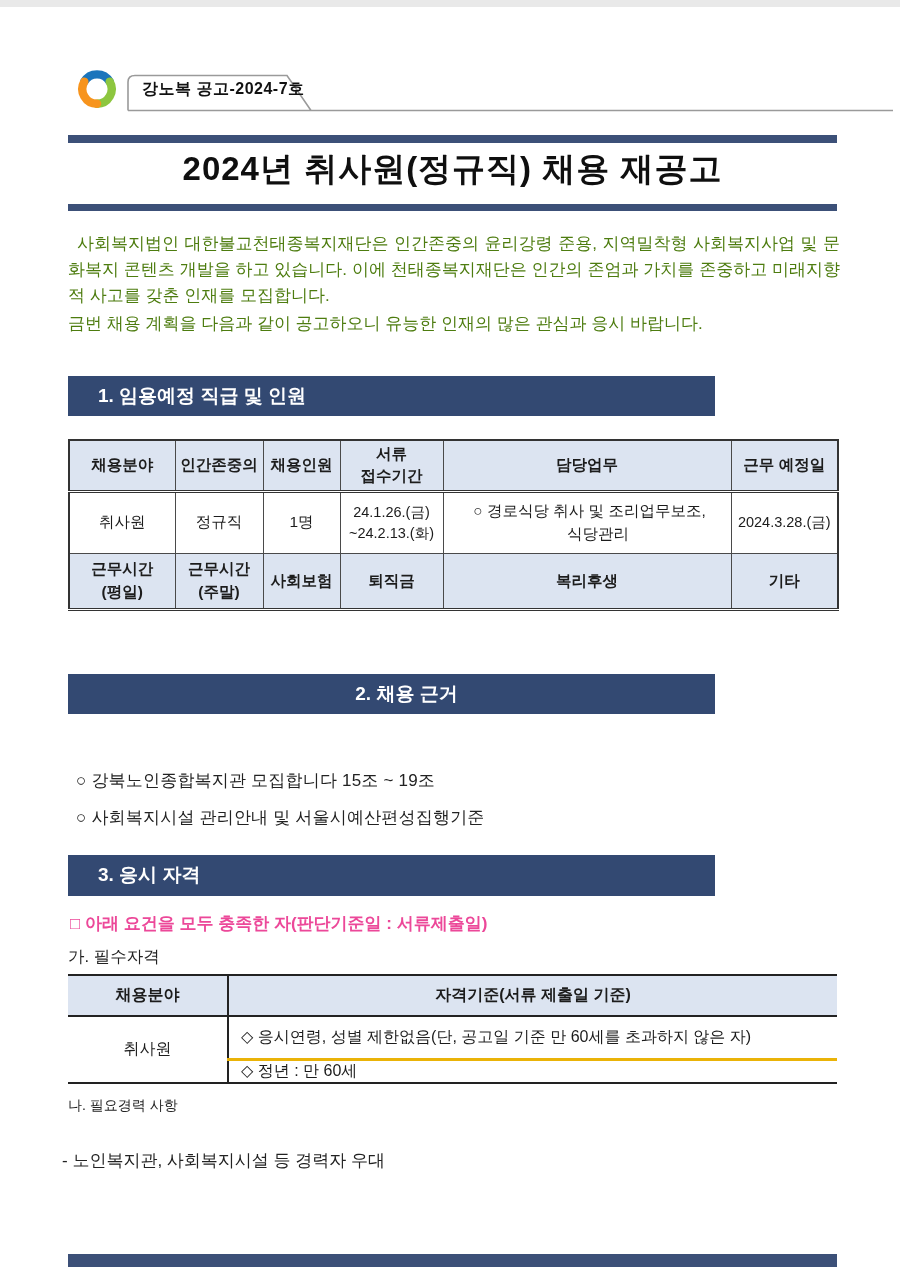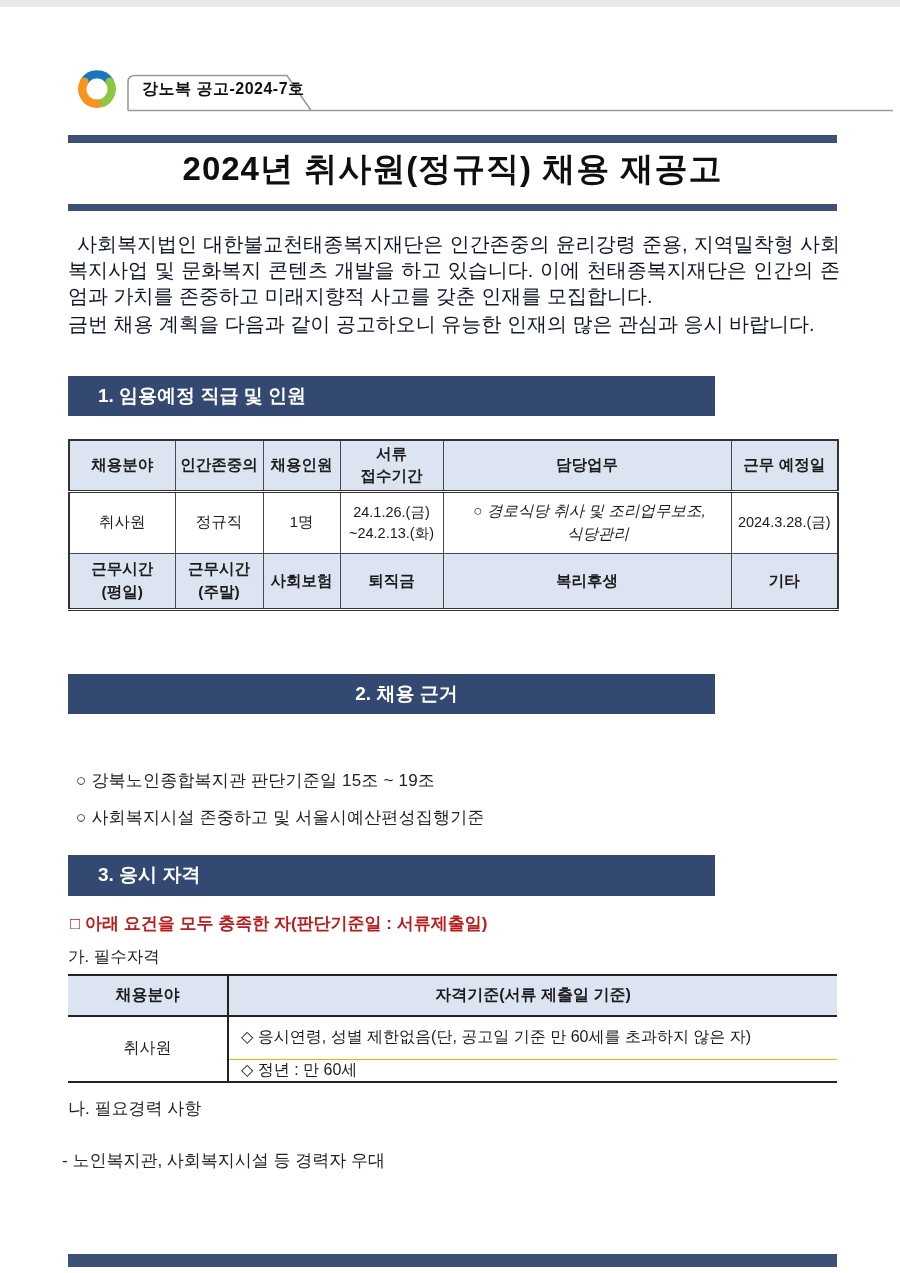--- a/index.html
+++ b/index.html
@@ -13,63 +13,63 @@
   .doc-number { position:absolute; left:142px; top:72px; font-size:16px; font-weight:bold; color:#111; letter-spacing:0.5px; }
 
   
   .bar { position:absolute; left:68px; width:769px; background:#3c5078; }
   .bar1 { top:128px; height:8px; }
   .bar2 { top:197px; height:7px; }
   .doc-title { position:absolute; left:68px; top:140px; width:769px; text-align:center;
                font-size:33px; font-weight:800; color:#0f0f0f; letter-spacing:1px; }
 
   
-  .intro { position:absolute; left:68px; top:224px; width:772px; font-size:20px; line-height:26px;
-           text-align:justify; color:#0f172a; }
+  .intro { position:absolute; left:68px; top:224px; width:772px; font-size:17px; line-height:26px;
+           text-align:justify; color:#4d7c0f; }
   .intro .p1 { text-indent:9px; }
   .intro .p2 { margin-top:2px; }
 
   
   .section-header { position:absolute; left:68px; width:647px; height:40px; background:#334972;
                     color:#ffffff; font-size:19px; font-weight:bold; line-height:40px; padding-left:30px; }
   .s1h { top:369px; } .s2h { top:667px;text-align:center; } .s3h { top:848px; height:41px; }
 
   
   table { border-collapse:collapse; table-layout:fixed; }
   .t1 { position:absolute; left:68px; top:432px; width:769px; font-size:15.5px; }
   .t1 td { border:1px solid #4a4a4a; text-align:center; vertical-align:middle; padding:2px 3px; color:#1c1c1c; }
   .t1 .hrow td { background:#dce4f1; font-weight:bold; border-bottom:3px double #333; }
   .t1 tr.r1 td { height:62px; }
   .t1 tr.h1 td { height:45px; }
   .t1 tr.h2 td { height:56px; }
   .t1 tr.r2 td { height:88px; }
   .t1 { border:2px solid #333; }
   .pre { white-space:pre-line; line-height:1.45; }
   .prew { white-space:pre-wrap; line-height:1.45; }
-  .cell-left { text-align:left; padding-left:8px !important;font-style:italic; }
+  .cell-left { text-align:left; padding-left:8px !important; }
   .cell-sm { font-size:14.5px; }
   .cell-time { font-size:14px; padding:0 !important; }
 
   
   .bullets { position:absolute; left:76px; top:762px; font-size:17px; color:#222; }
   .bullets div { margin-bottom:14px; letter-spacing:0.2px; }
 
   
-  .req-line { position:absolute; left:70px; top:905px; font-size:17px; font-weight:bold; color:#b91c1c; }
+  .req-line { position:absolute; left:70px; top:905px; font-size:17px; font-weight:bold; color:#ec4899; }
   .sub-a { position:absolute; left:68px; top:939px; font-size:16.5px; color:#222; }
   .t2 { position:absolute; left:68px; top:967px; width:769px; font-size:16px;
         border-top:2px solid #222; border-bottom:2px solid #222; }
   .t2 td { vertical-align:middle; color:#1c1c1c; }
   .t2 .hrow td { background:#dce4f1; font-weight:bold; text-align:center; height:41px;
                  border-bottom:2px solid #222; }
   .t2 .c1 { border-right:2px solid #222; text-align:center; }
   .t2 .ra td { height:43px; }
-  .t2 .rb td { height:17px; border-top:1px solid #eab308; }
+  .t2 .rb td { height:17px; border-top:3px solid #eab308; }
   .t2 .qcell { padding-left:12px; }
-  .sub-b { position:absolute; left:68px; top:1090px; font-size:17px; color:#222; }
+  .sub-b { position:absolute; left:68px; top:1090px; font-size:14px; color:#222; }
   .note { position:absolute; left:62px; top:1142px; font-size:17px; color:#222; }
 
   .footer-bar { position:absolute; left:68px; top:1247px; width:769px; height:13px; background:#3c5078; }
 </style>
 </head>
 <body>
 
 <div class="page">
 
   <svg class="banner-outline" viewBox="0 0 900 56" xmlns="http://www.w3.org/2000/svg">
@@ -132,22 +132,22 @@
       <td class="pre">사회보험</td>
       <td class="pre">퇴직금</td>
       <td class="pre">복리후생</td>
       <td class="pre">기타</td>
     </tr>
   </tbody>
     </table>
 
   <div class="section-header s2h">2. 채용 근거</div>
   <div class="bullets">
-    <div>○ 강북노인종합복지관 판단기준일 15조 ~ 19조</div>
-    <div>○ 사회복지시설 존중하고 및 서울시예산편성집행기준</div>
+    <div>○ 강북노인종합복지관 모집합니다 15조 ~ 19조</div>
+    <div>○ 사회복지시설 관리안내 및 서울시예산편성집행기준</div>
   </div>
 
   <div class="section-header s3h">3. 응시 자격</div>
   <div class="req-line">□ 아래 요건을 모두 충족한 자(판단기준일 : 서류제출일)</div>
   <div class="sub-a">가. 필수자격</div>
 
   <table class="t2">
     <colgroup>
         <col style="width:160px">
         <col style="width:609px">

